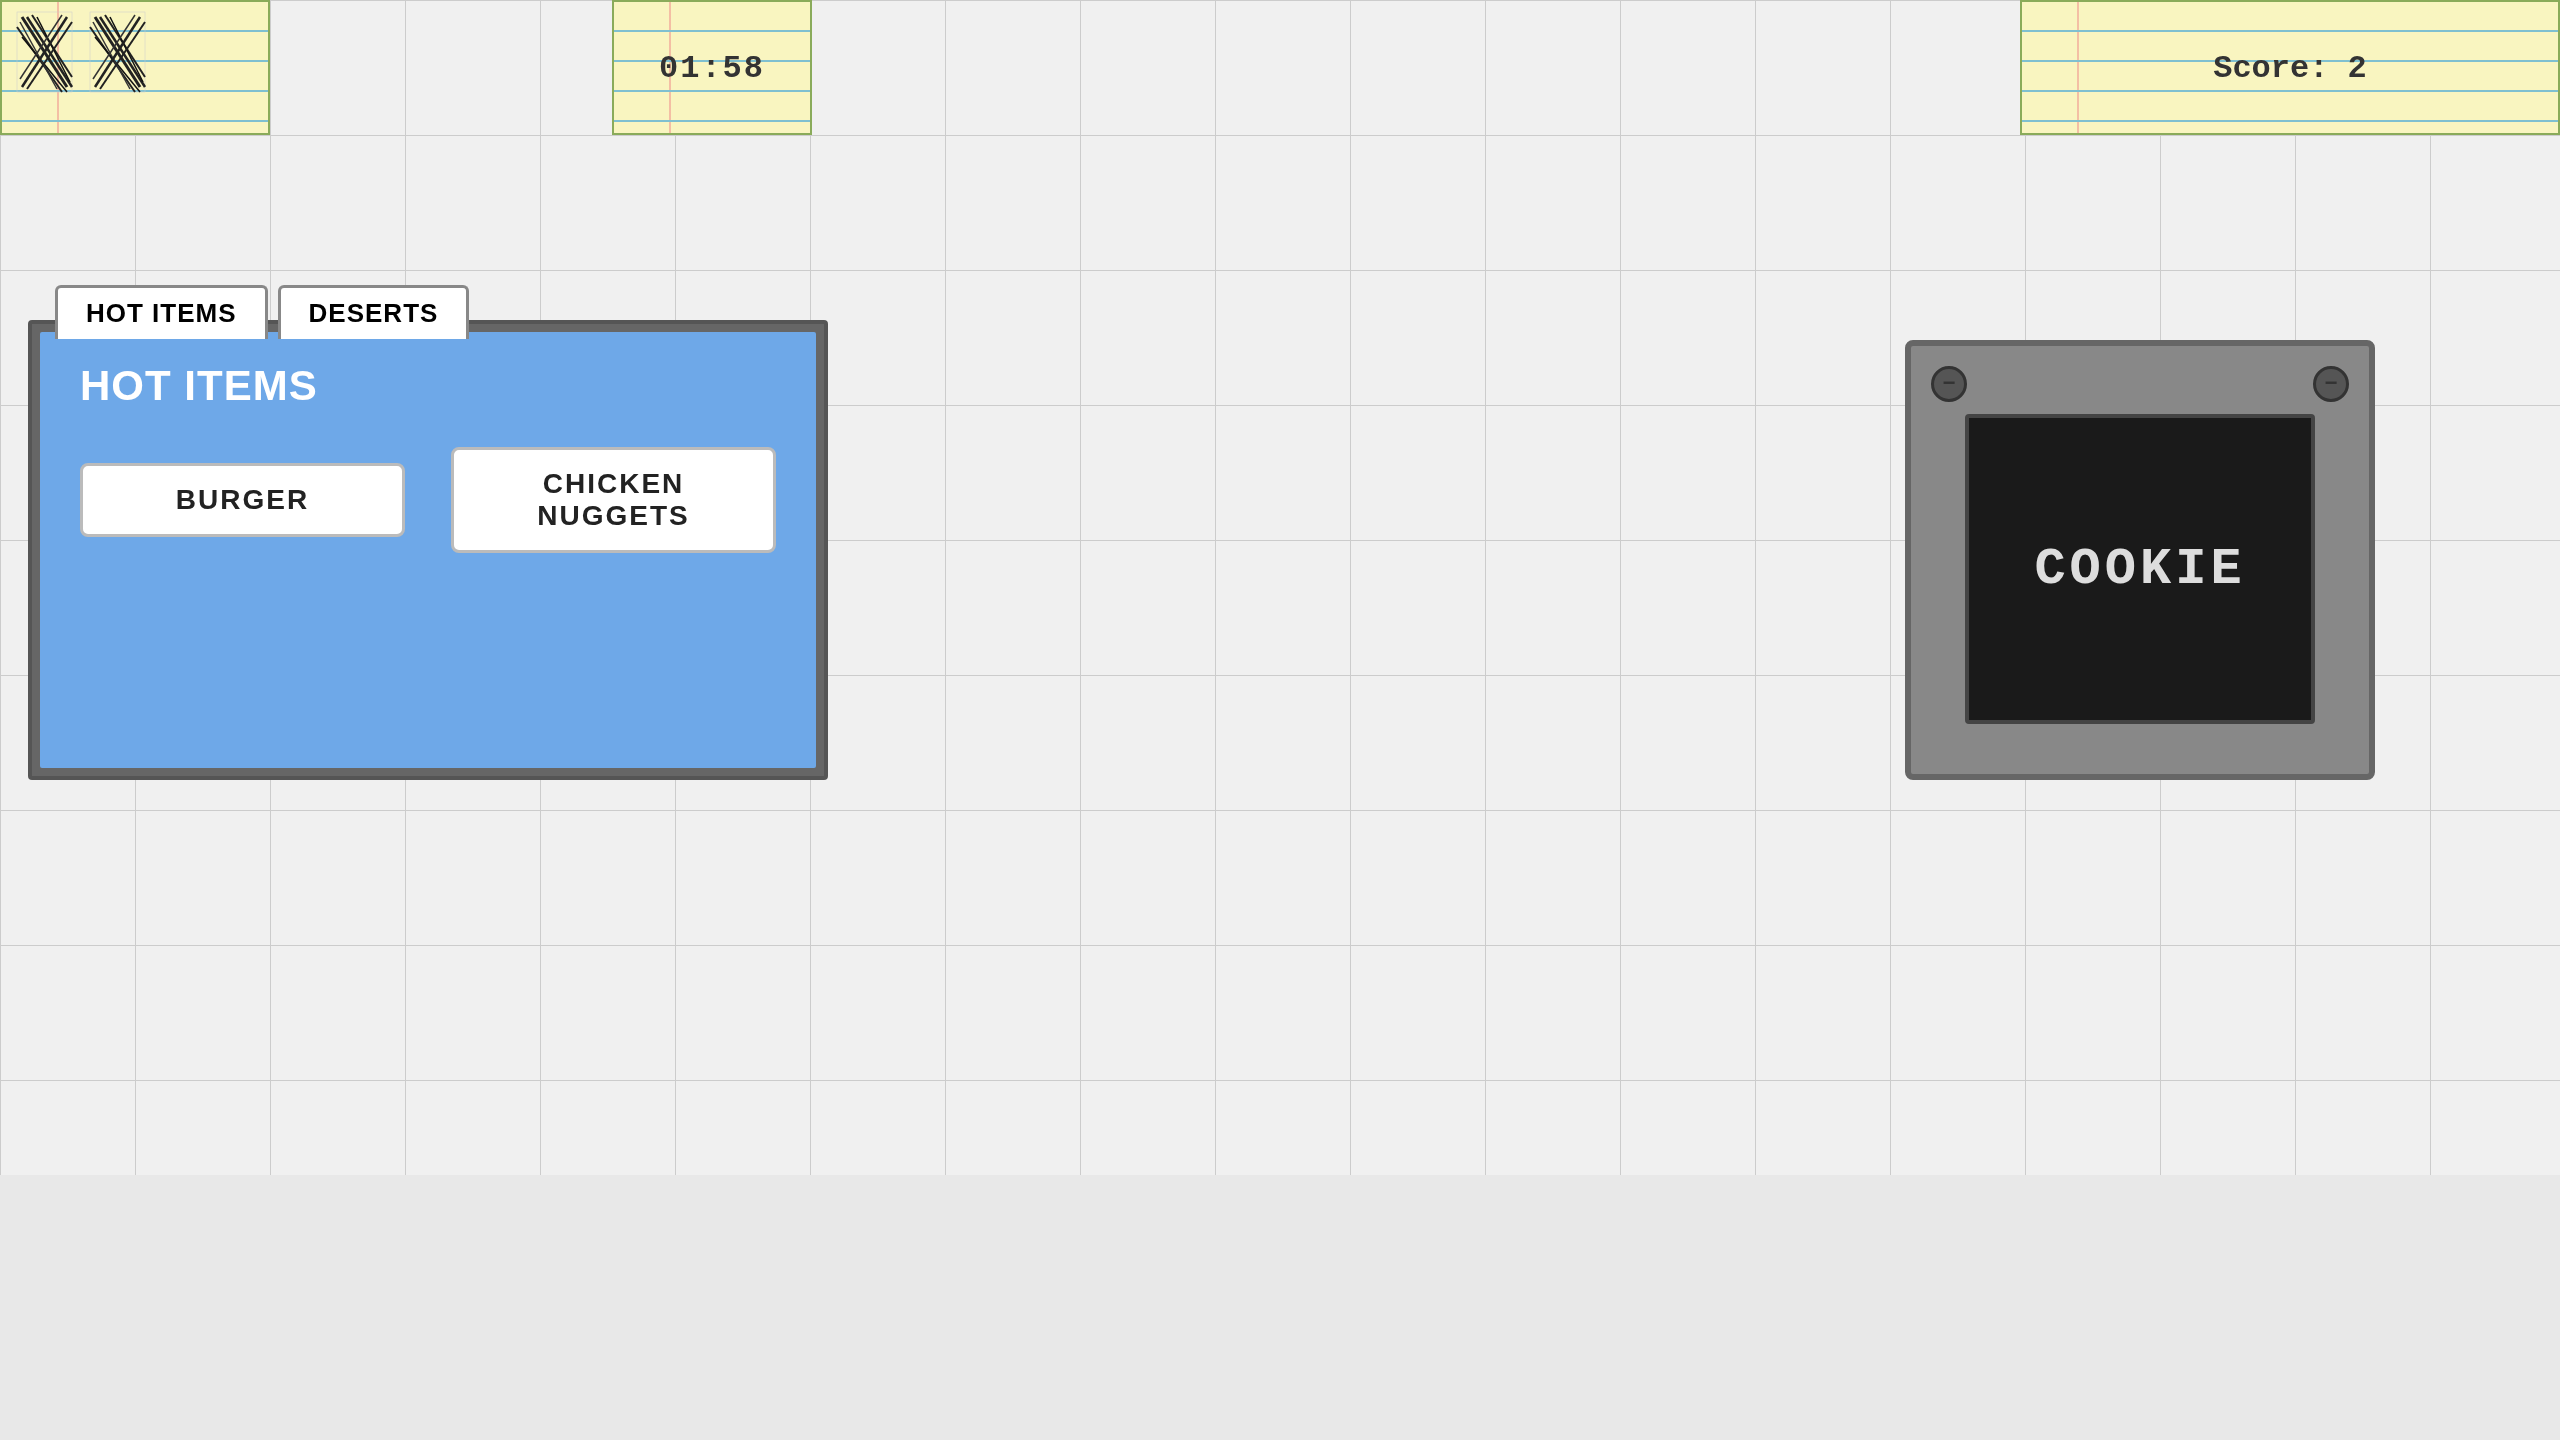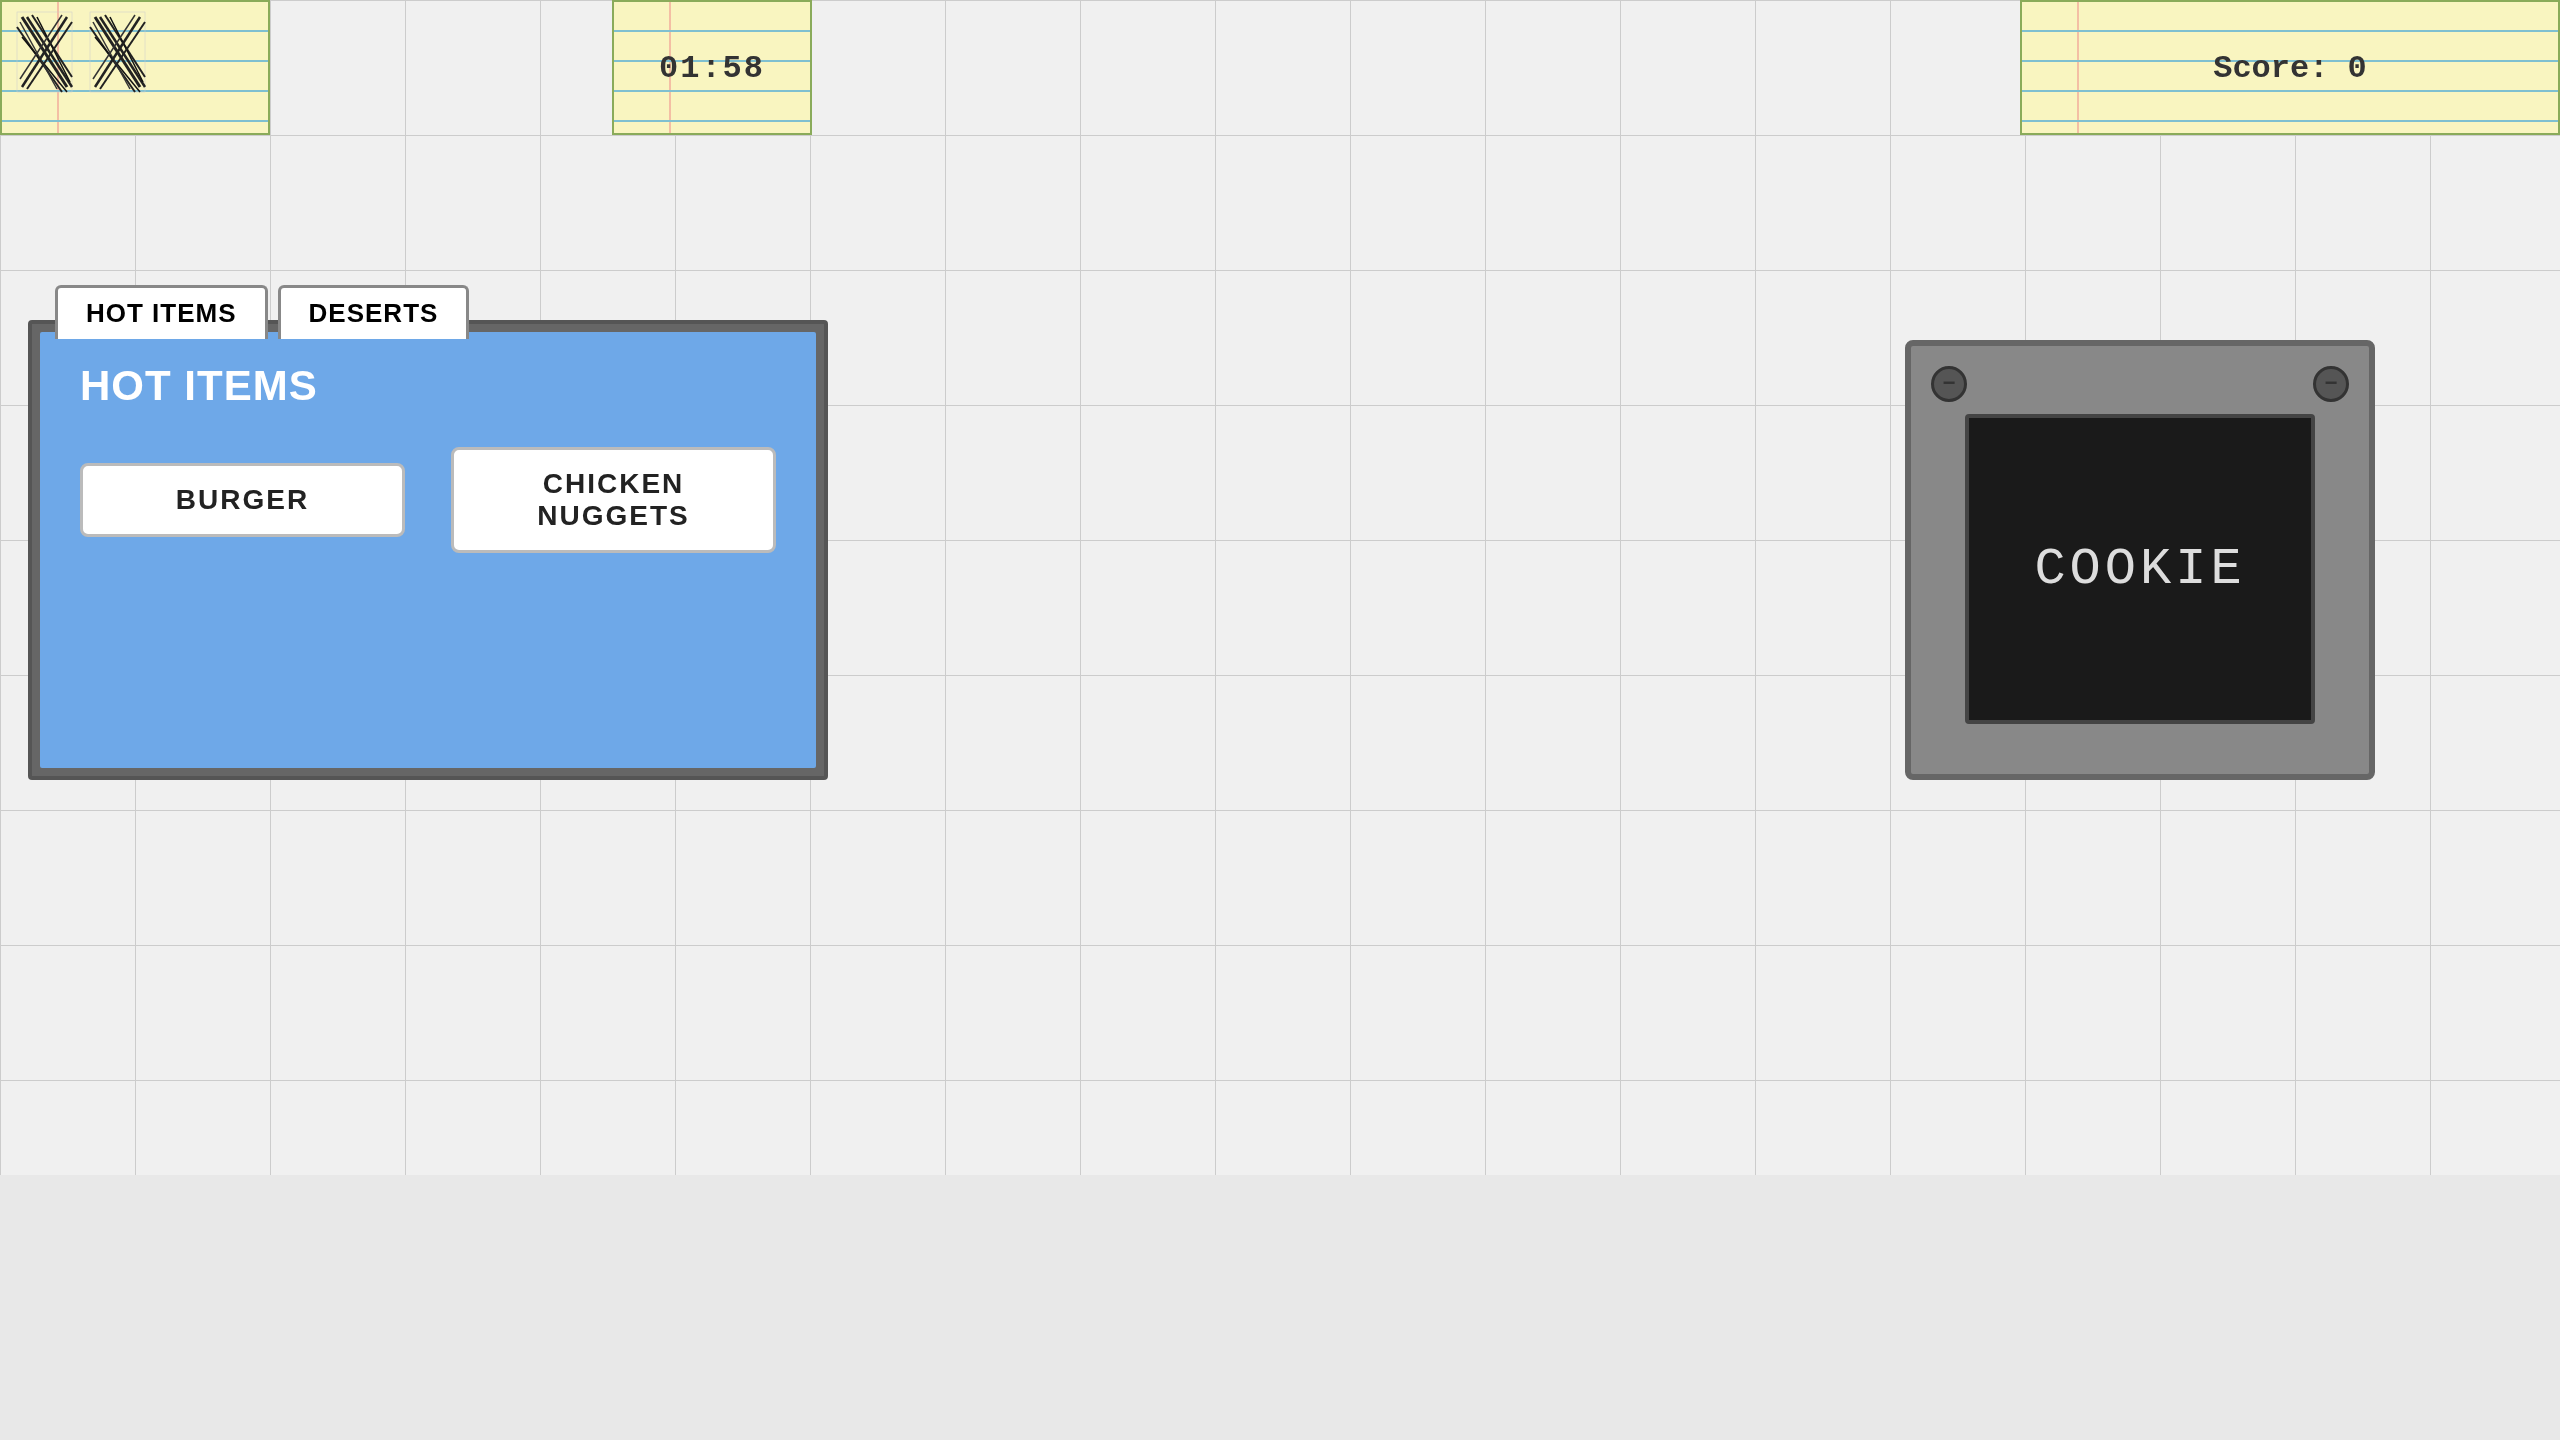--- a/index.html
+++ b/index.html
@@ -237,21 +237,21 @@
       border: 4px solid #444;
       border-radius: 4px;
       display: flex;
       align-items: center;
       justify-content: center;
     }
 
     .device-display-text {
       font-family: 'Courier New', monospace;
       font-size: 52px;
-      font-weight: normal;
+      font-weight: bold;
       color: #ddd;
       letter-spacing: 4px;
       text-transform: uppercase;
     }
   </style>
 </head>
 <body>
 
 <div class="game-area">
 
@@ -286,21 +286,21 @@
         <line x1="50" y1="8" x2="8" y2="72" stroke="#333" stroke-width="1.5"></line>
       </svg>
     </div>
   </div>
 
   <div class="notepad-panel notepad-center">
     <span class="timer-text">01:58</span>
   </div>
 
   <div class="notepad-panel notepad-right">
-    <span class="score-text">Score: 0</span>
+    <span class="score-text">Score: 2</span>
   </div>
 
   <div class="tab-bar">
     <button class="tab-button active">HOT ITEMS</button>
     <button class="tab-button">DESERTS</button>
   </div>
 
   <div class="menu-panel">
     <div class="menu-inner">
       <div class="menu-title">HOT ITEMS</div>

